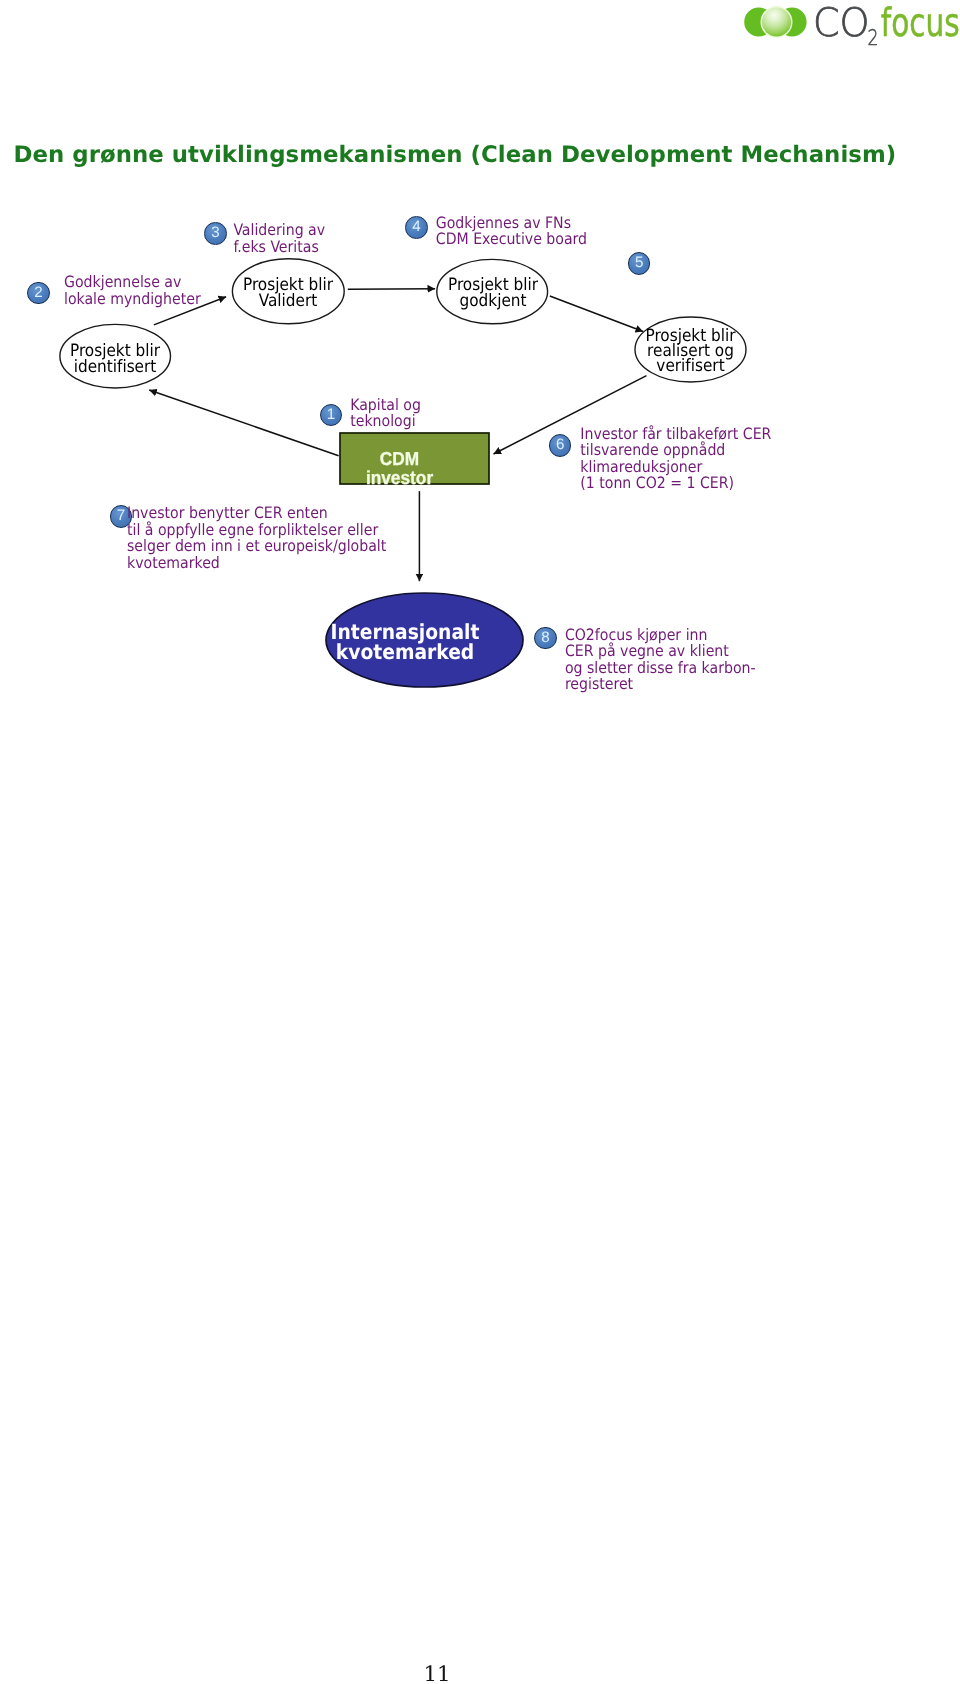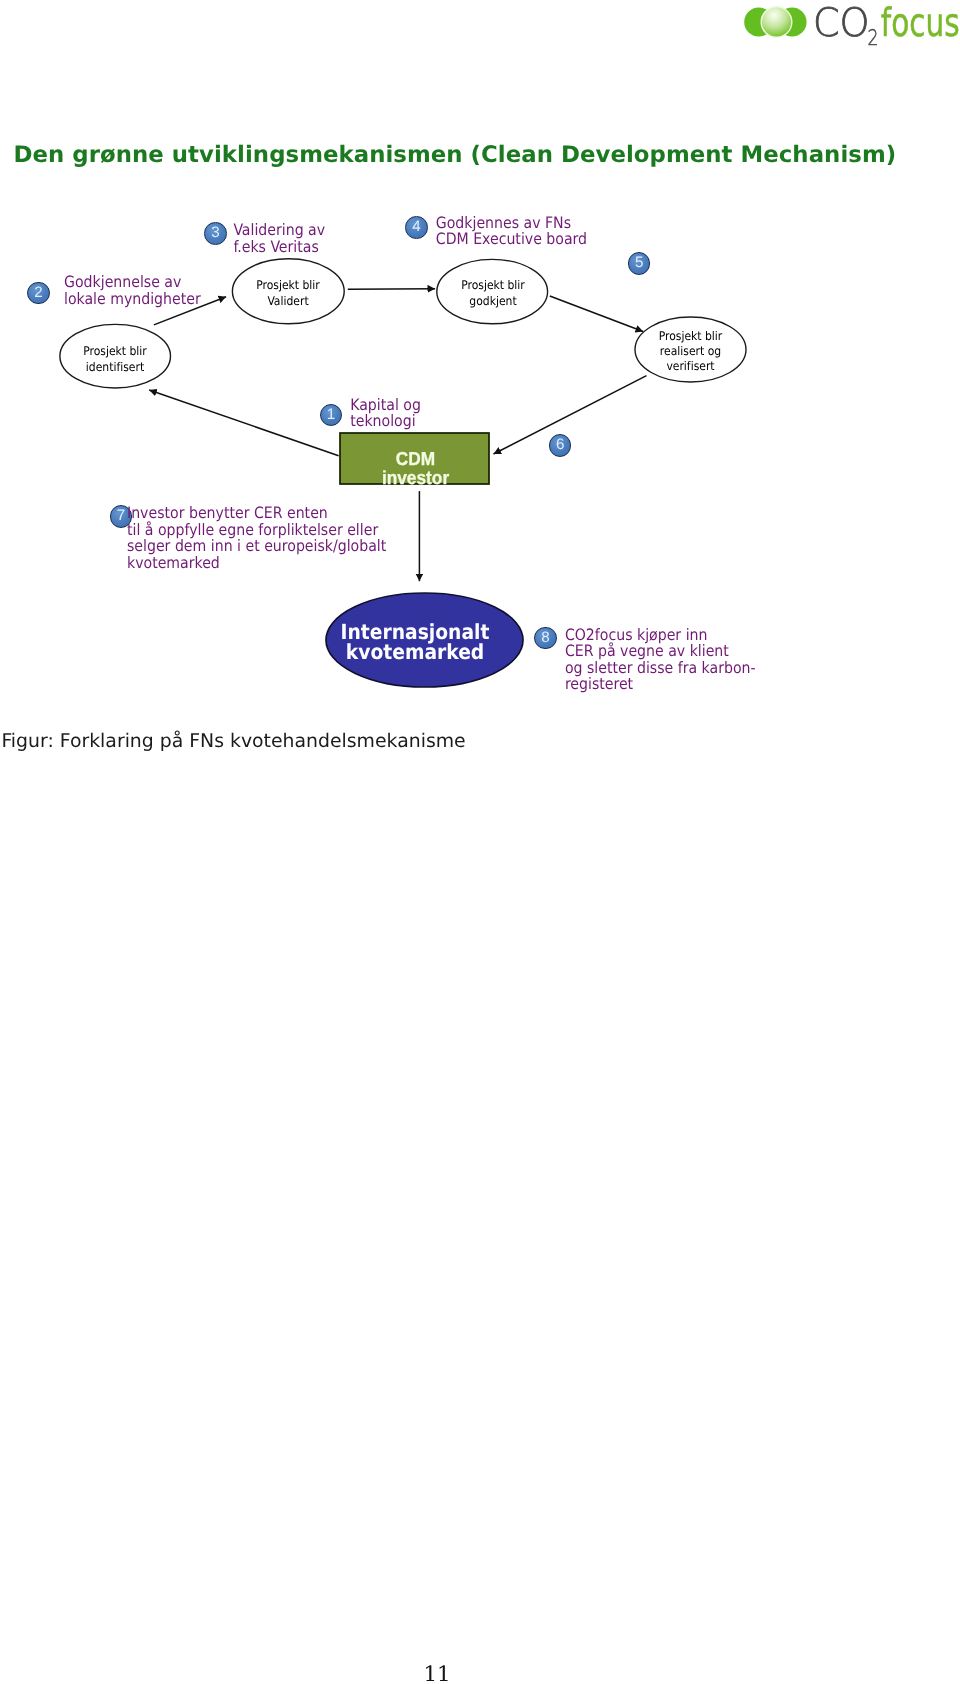--- a/index.html
+++ b/index.html
@@ -2,21 +2,21 @@
 <html><head>
 <meta charset="utf-8">
 <style>
   html,body{margin:0;padding:0;}
   body{width:960px;height:1684px;background:#fff;font-variant-ligatures:none;font-feature-settings:"liga" 0,"clig" 0;-webkit-font-smoothing:antialiased;text-rendering:geometricPrecision;font-family:"DejaVu Sans Condensed","DejaVu Sans",sans-serif;overflow:hidden;position:relative;}
   .page{position:absolute;inset:0;}
   #logo{position:absolute;left:739px;top:4px;width:224px;height:48px;overflow:hidden;}
   #title{position:absolute;left:13.5px;top:141.7px;font-family:"DejaVu Sans",sans-serif;font-size:22.8px;line-height:27px;letter-spacing:0.062px;color:#1b7a1f;white-space:nowrap;font-weight:bold;}
   #diagram{position:absolute;left:0;top:195px;width:960px;height:520px;}
   #diagsvg{position:absolute;left:0;top:0;}
-  .nlbl{position:absolute;text-align:center;font-size:12px;line-height:15.2px;color:#000;display:flex;align-items:center;justify-content:center;}
+  .nlbl{position:absolute;text-align:center;font-size:17px;line-height:15.2px;color:#000;display:flex;align-items:center;justify-content:center;}
   .cdmlbl{position:absolute;text-align:center;font-family:"Liberation Sans",sans-serif;font-size:18.8px;line-height:19px;font-weight:bold;color:#f4fbe3;}
   .cdmlbl span{display:inline-block;transform:scaleX(0.92);transform-origin:center;-webkit-text-stroke:0.3px #f4fbe3;}
   .mktlbl{position:absolute;text-align:center;font-family:"DejaVu Sans Condensed","DejaVu Sans",sans-serif;font-size:20.8px;font-weight:bold;color:#fdfdfd;line-height:20.8px;}
   .badge{position:absolute;width:20.6px;height:20.6px;border-radius:50%;background:radial-gradient(circle at 40% 34%, #6897cf 0%, #4a7cbd 52%, #3a6cae 100%);border:1.6px solid #142d52;color:#dcefff;font-family:"Liberation Sans",sans-serif;font-size:15.2px;line-height:20.2px;text-align:center;font-weight:400;}
   .stxt{position:absolute;font-size:15.7px;line-height:16.55px;color:#701a75;white-space:nowrap;}
   #caption{position:absolute;left:1.4px;top:730.8px;font-family:"DejaVu Sans",sans-serif;font-size:18.85px;line-height:22px;color:#1b1b1b;white-space:nowrap;}
   #pageno{position:absolute;left:423.5px;top:1664.3px;font-size:21.4px;line-height:22px;color:#141414;font-family:"DejaVu Serif",serif;}
 </style>
 </head>
 <body>
@@ -85,22 +85,22 @@
           <div>godkjent</div>
     </div>
       </div>
     <div class="nlbl" style="left:635px;top:124px;width:111px;height:65px;">
         <div>
       <div>Prosjekt blir</div>
           <div>realisert og</div>
           <div>verifisert</div>
     </div>
       </div>
-    <div class="cdmlbl" style="left:356px;top:253.8px;width:119px;"><span>CDM investor</span></div>
-    <div class="mktlbl" style="left:326px;top:426.5px;width:158px;margin-left:10px;">
+    <div class="cdmlbl" style="left:340px;top:253.8px;width:119px;"><span>CDM investor</span></div>
+    <div class="mktlbl" style="left:326px;top:426.5px;width:158px;">
         <div>Internasjonalt</div>
         <div>kvotemarked</div>
       </div>
 
     <div class="badge" style="left:319.6px;top:208.7px;">1</div>
     <div class="stxt" style="left:350.2px;top:201.5px;">
         <div>Kapital og</div>
         <div>teknologi</div>
       </div>
     <div class="badge" style="left:27.3px;top:86.8px;">2</div>
@@ -113,30 +113,35 @@
         <div>Validering av</div>
         <div>f.eks Veritas</div>
       </div>
     <div class="badge" style="left:405.3px;top:21.4px;">4</div>
     <div class="stxt" style="left:435.8px;top:19.9px;">
         <div>Godkjennes av FNs</div>
         <div>CDM Executive board</div>
       </div>
     <div class="badge" style="left:627.9px;top:57.1px;">5</div>
     <div class="badge" style="left:548.9px;top:239.4px;">6</div>
+    <div class="stxt" style="left:580.3px;top:230.5px;">
+        <div>Investor får tilbakeført CER</div>
+        <div>tilsvarende oppnådd</div>
+        <div>klimareduksjoner</div>
+        <div>(1 tonn CO2 = 1 CER)</div>
+      </div>
     <div class="badge" style="left:109.6px;top:310.4px;">7</div>
     <div class="stxt" style="left:127px;top:310.4px;">
         <div>Investor benytter CER enten</div>
         <div>til å oppfylle egne forpliktelser eller</div>
         <div>selger dem inn i et europeisk/globalt</div>
         <div>kvotemarked</div>
       </div>
     <div class="badge" style="left:534.2px;top:431.7px;">8</div>
     <div class="stxt" style="left:564.9px;top:431.8px;">
         <div>CO2focus kjøper inn</div>
         <div>CER på vegne av klient</div>
         <div>og sletter disse fra karbon-</div>
         <div>registeret</div>
       </div>
   </div>
-  <div id="caption">Figur: Forklaring på FNs kvotehandelsmekanisme</div>
   <div id="pageno">11</div>
 </div>
 
 </body></html>

